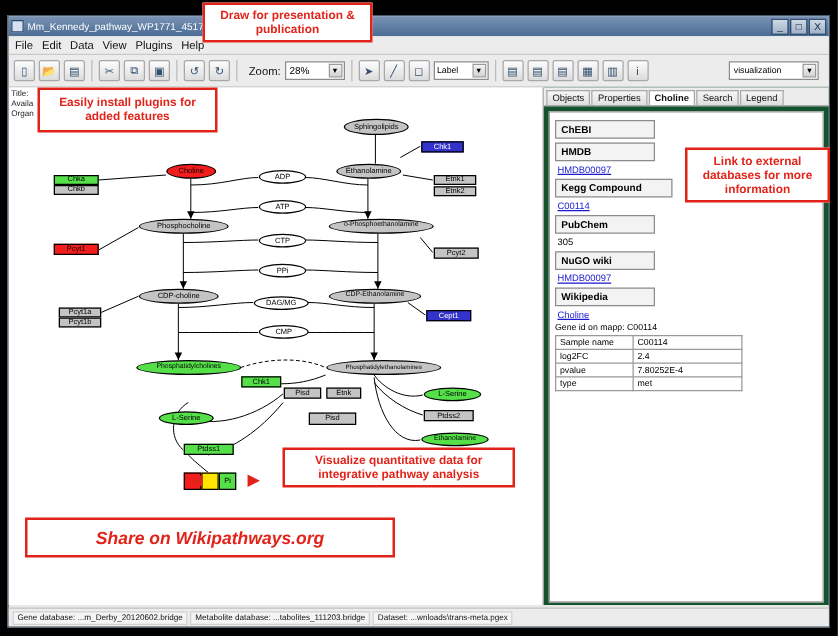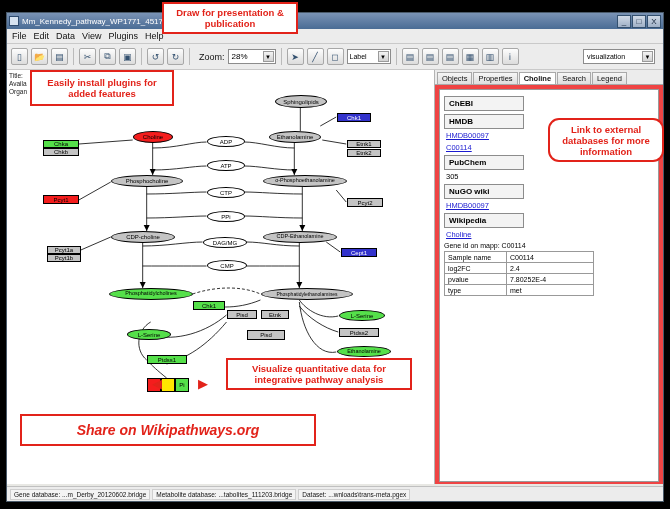--- a/index.html
+++ b/index.html
@@ -141,21 +141,21 @@
   .gray { background: #c4c4c4; }
   .green { background: #55e04a; }
   .red { background: #f41d1d; }
   .white { background: #fff; }
   .blue { background: #3333cc; }
   .yellow { background: #ffe500; }
   svg.lines { position: absolute; inset: 0; width: 100%; height: 100%; }
   
   .rightpane {
     width: 228px; height: 100%;
-    background: #ef4444;
+    background: #14532d;
     position: relative;
   }
   .tabrow {
     height: 15px;
     display: flex; align-items: flex-end;
     padding-left: 2px;
     border-bottom: 1px solid #a9a9a9;
     background: #ececec;
   }
   .tab {
@@ -227,21 +227,21 @@
     padding: 3px 5px;
     line-height: 11px;
     z-index: 50;
   }
   #callout-share {
     left: 20px; top: 414px; width: 296px; height: 32px;
     font-size: 14px; font-style: italic;
   }
   #callout-draw { left: 162px; top: 2px; width: 136px; height: 32px; }
   #callout-plugins { left: 30px; top: 70px; width: 144px; height: 36px; }
-  #callout-link { left: 548px; top: 118px; width: 116px; height: 44px; border-radius: 11px; }
+  #callout-link { left: 548px; top: 118px; width: 116px; height: 44px; }
   #callout-visualize { left: 226px; top: 358px; width: 186px; height: 32px; }
   .redarrow {
     position: absolute;
     color: #e2231a;
     font-size: 13px;
     z-index: 51;
   }
 </style>
 </head>
 <body>
@@ -421,20 +421,21 @@
           <div class="tab">Search</div>
           <div class="tab">Legend</div>
         </div>
 
         <div class="panel">
           <div class="dbbox">ChEBI</div>
 
           <div class="dbbox">HMDB</div>
           <div class="dblink">HMDB00097</div>
 
+          <div class="dbbox" style="width:94px;">Kegg Compound</div>
           <div class="dblink">C00114</div>
 
           <div class="dbbox">PubChem</div>
           <div class="dbplain">305</div>
 
           <div class="dbbox">NuGO wiki</div>
           <div class="dblink">HMDB00097</div>
 
           <div class="dbbox">Wikipedia</div>
           <div class="dblink">Choline</div>

